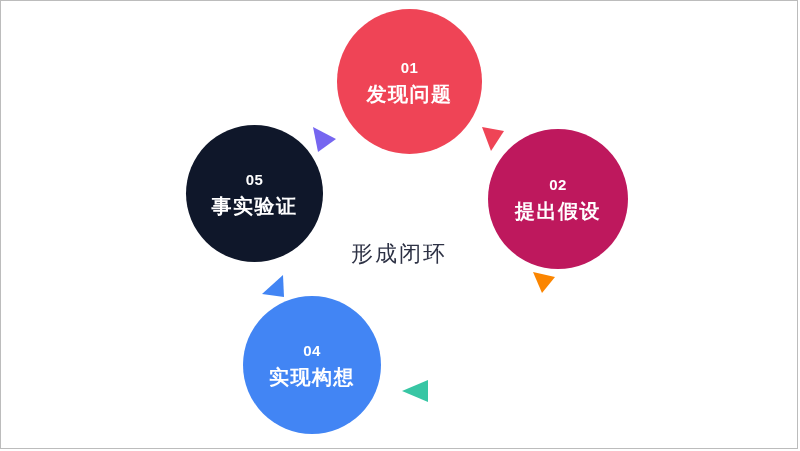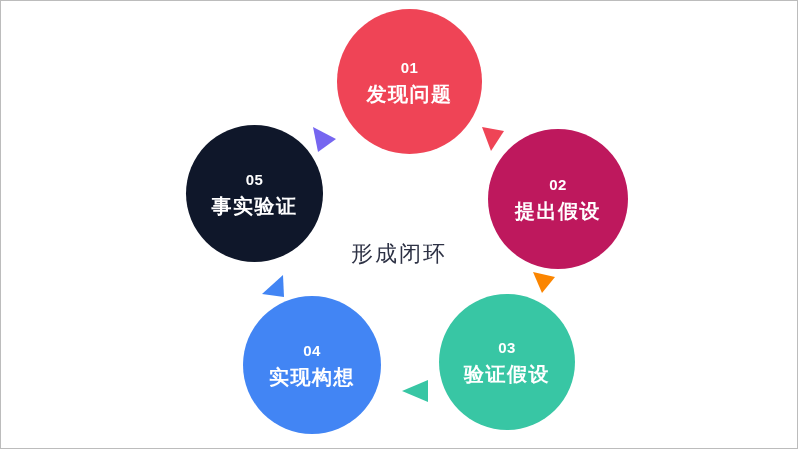--- a/index.html
+++ b/index.html
@@ -125,24 +125,20 @@
     <div class="node" id="node-01" style="background:#ef4456;">
       <div class="node-number">01</div>
       <div class="node-label">发现问题</div>
     </div>
 
     <div class="node" id="node-02" style="background:#be185d;">
       <div class="node-number">02</div>
       <div class="node-label">提出假设</div>
     </div>
 
-    <div class="node" id="node-03" style="background:#38c6a4;">
-      <div class="node-number">03</div>
-      <div class="node-label">验证假设</div>
-    </div>
 
     <div class="node" id="node-04" style="background:#4285f4;">
       <div class="node-number">04</div>
       <div class="node-label">实现构想</div>
     </div>
 
     <div class="node" id="node-05" style="background:#0f172a;">
       <div class="node-number">05</div>
       <div class="node-label">事实验证</div>
     </div>

